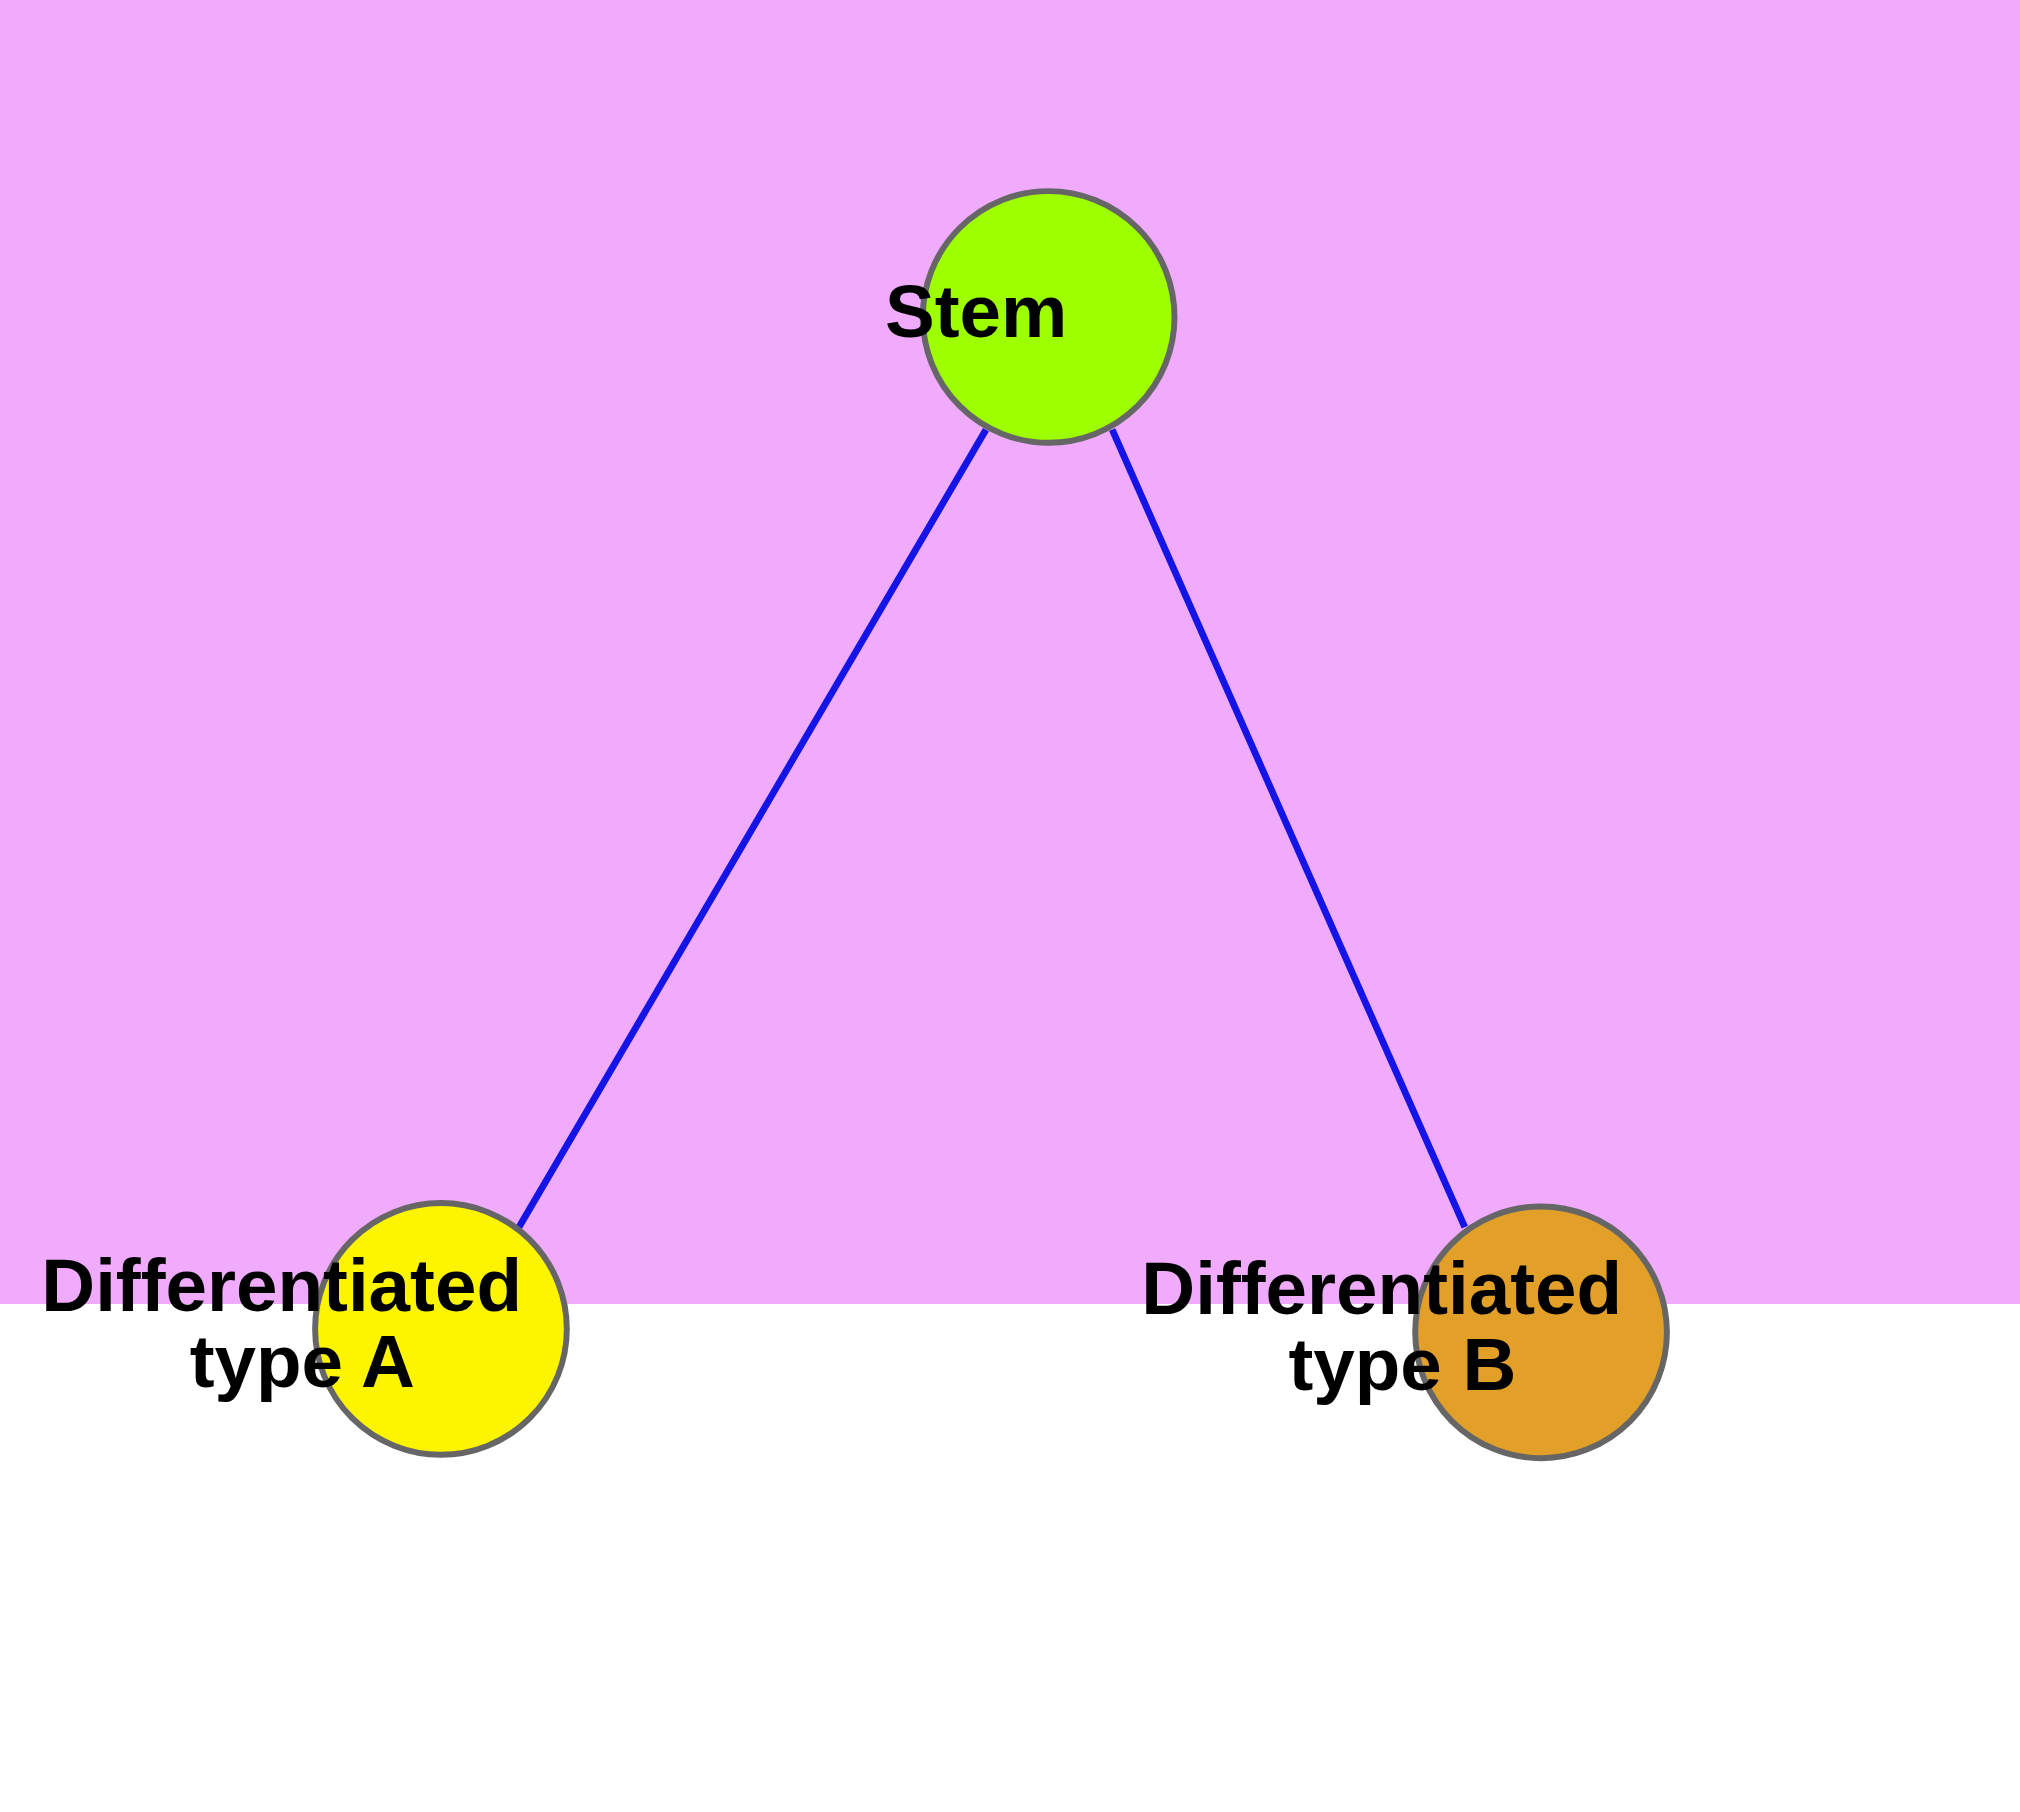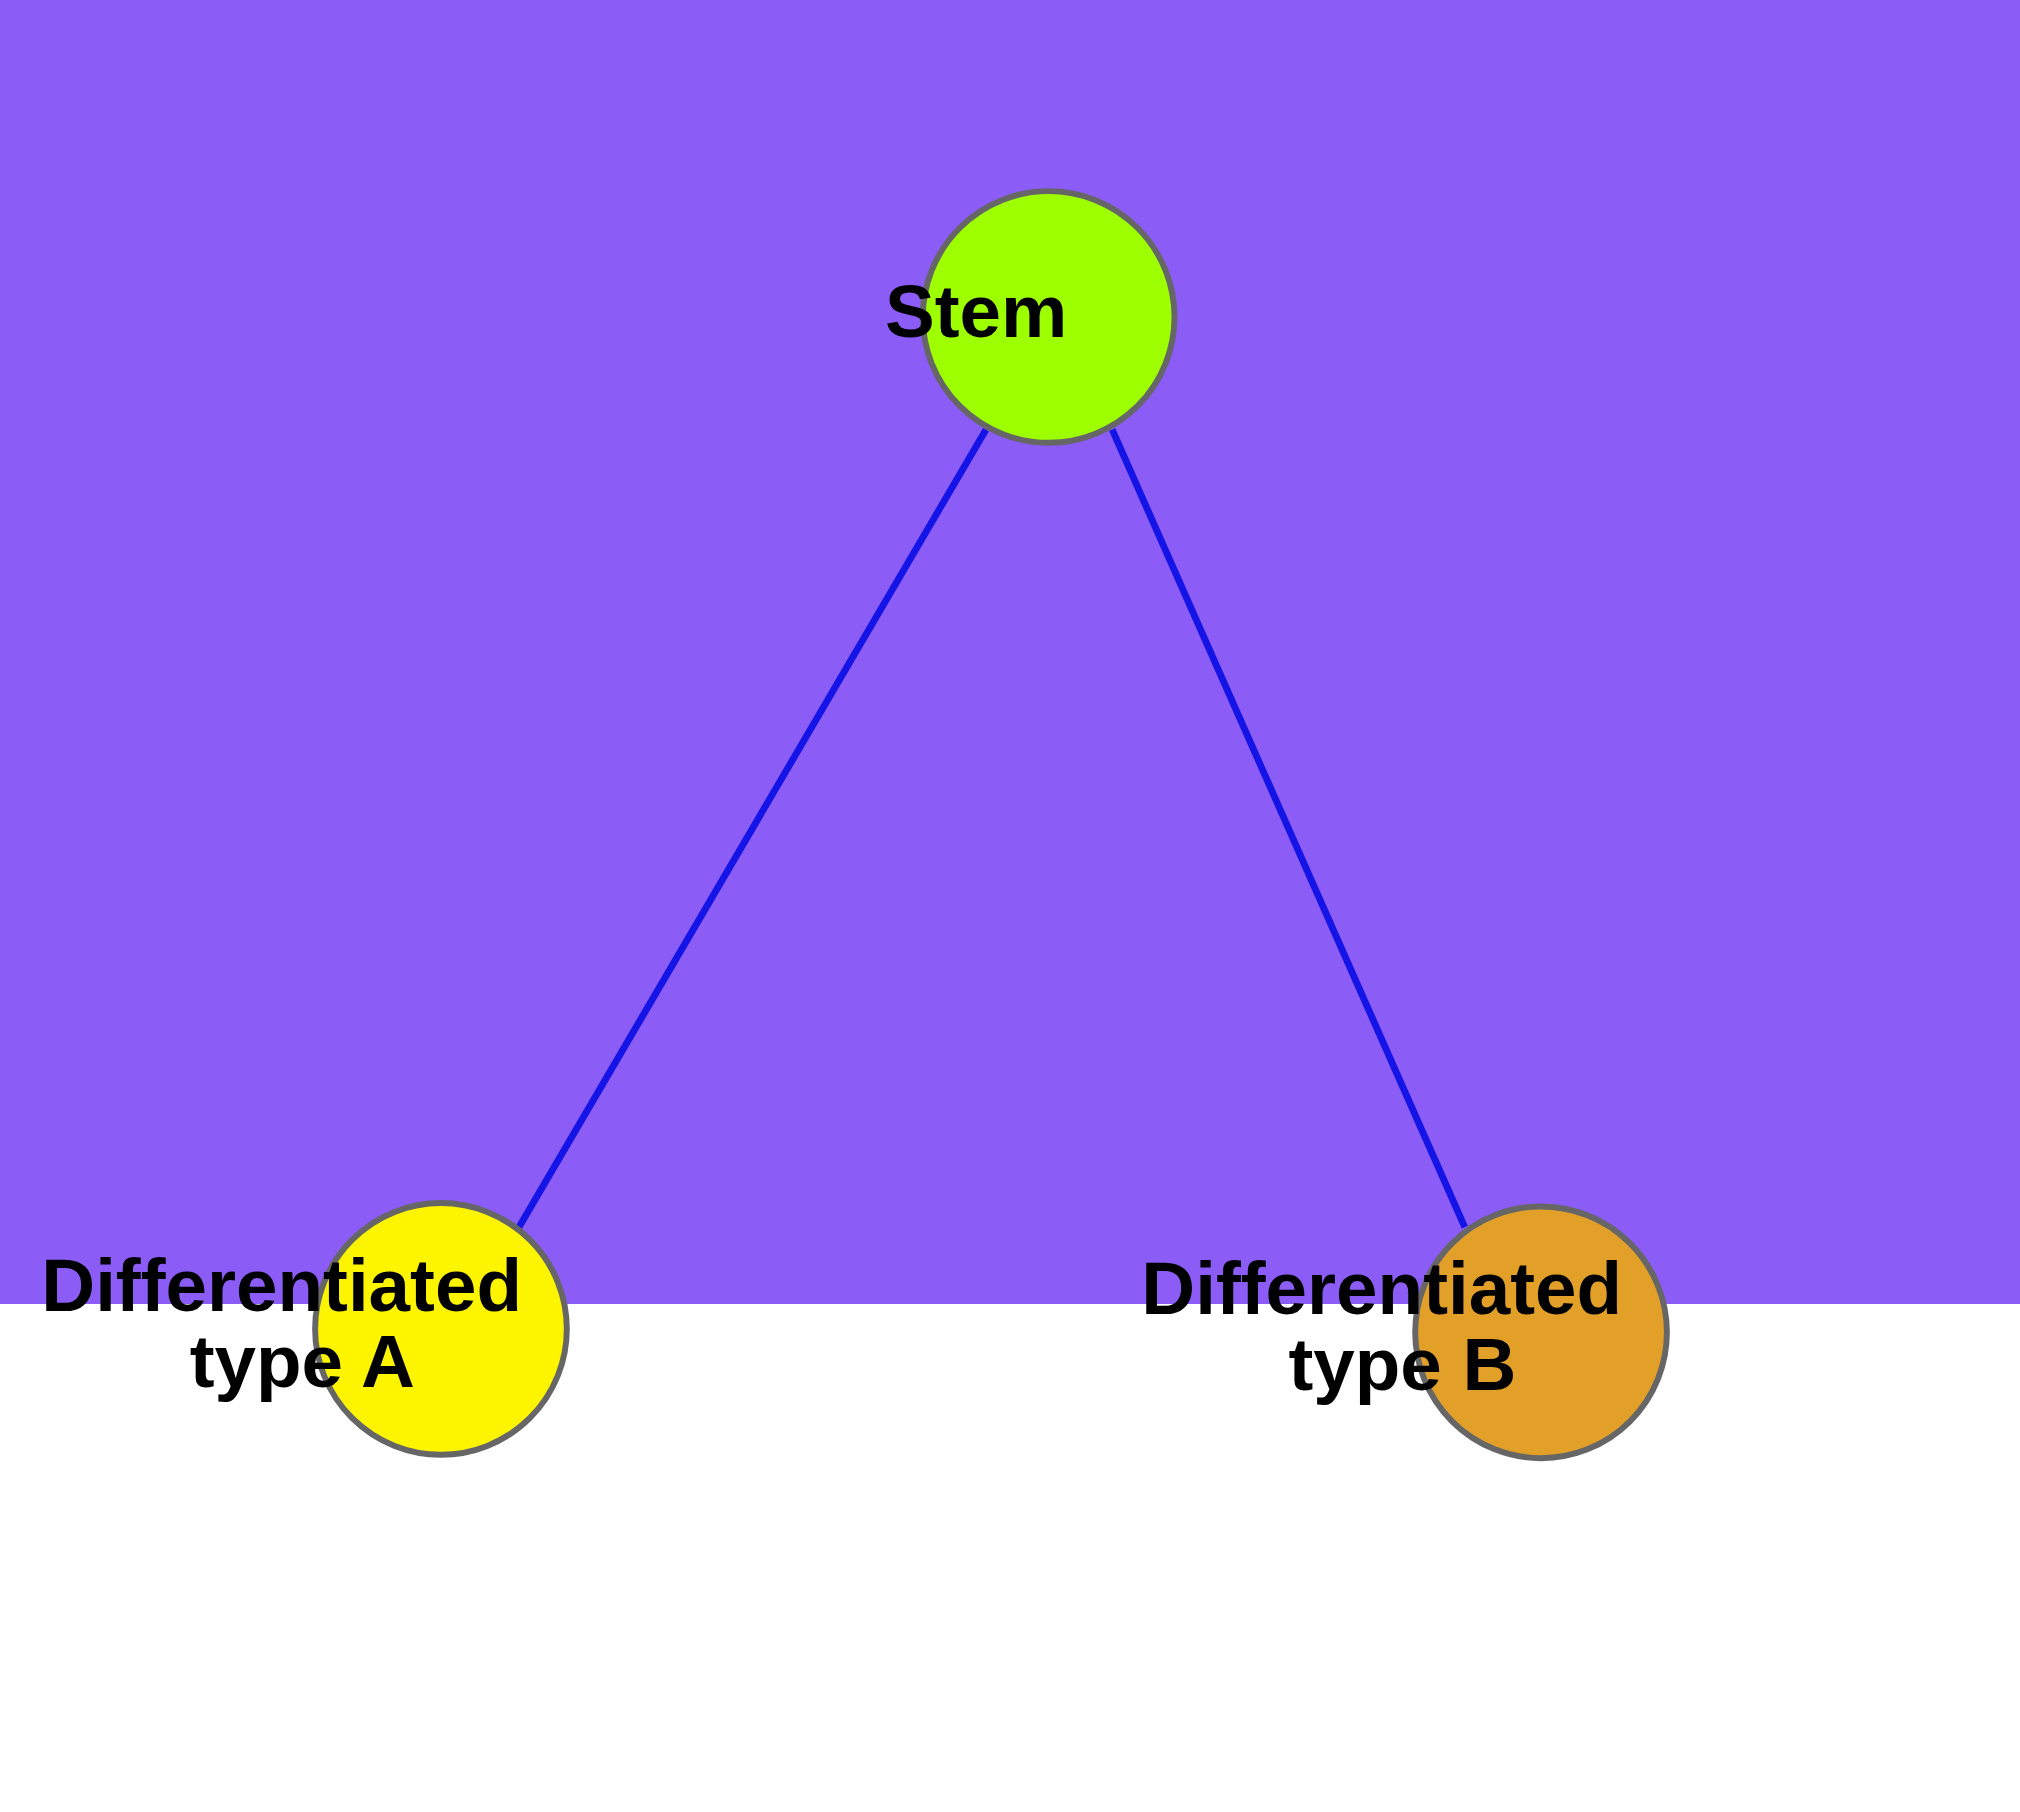--- a/index.html
+++ b/index.html
@@ -33,21 +33,21 @@
     line-height: 1.02;
     fill: #000000;
     text-anchor: middle;
     dominant-baseline: middle;
     white-space: pre;
   }
 </style>
 </head>
 <body style="width: 2021px; height: 1812px;">
 
-<div id="canvas" style="background: #8b5cf6; width: 2021px; height: 1304px;">
+<div id="canvas" style="background: #f0abfc; width: 2021px; height: 1304px;">
 
   <svg id="graph-svg" viewBox="0 0 2384 2138" xmlns="http://www.w3.org/2000/svg" style="width: 2021px; height: 1812px;">
 
     <g>
       <line x1="1163" y1="507" x2="612" y2="1448" stroke="#1414e6" stroke-width="8" stroke-linecap="butt"></line>
       <line x1="1312" y1="507" x2="1728" y2="1448" stroke="#1414e6" stroke-width="8" stroke-linecap="butt"></line>
     </g>
 
     <g>
 

